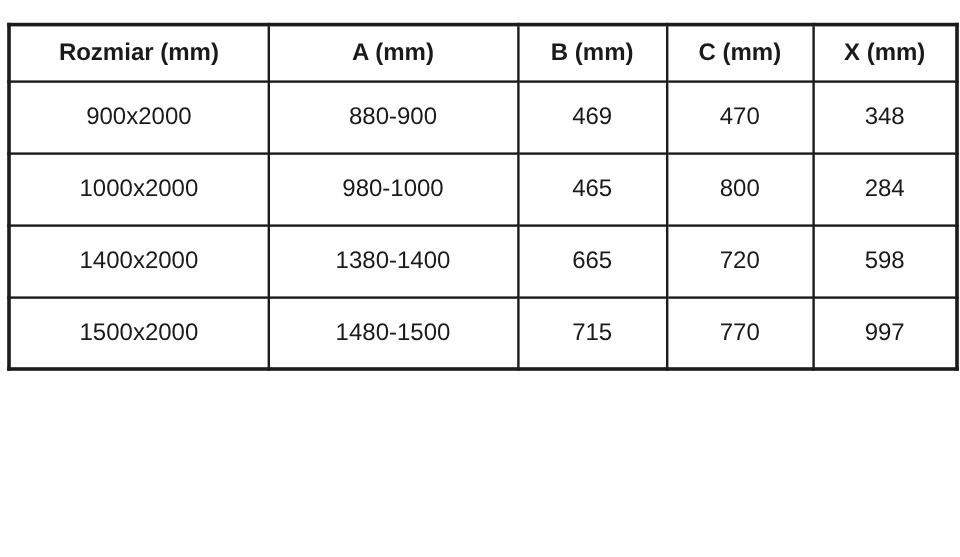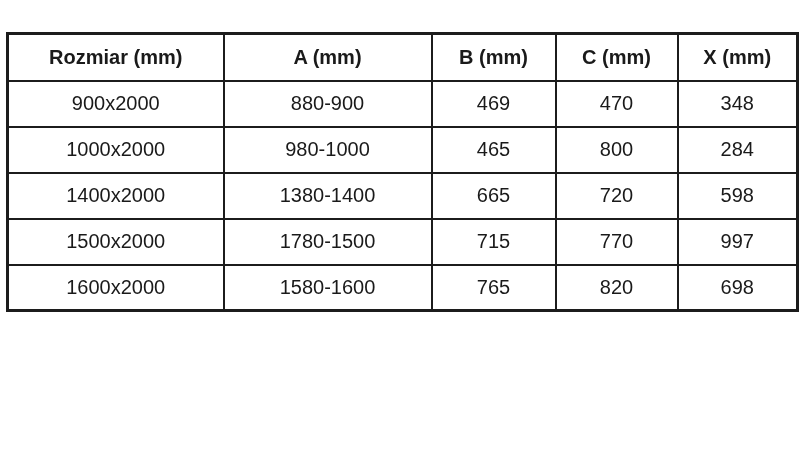--- a/index.html
+++ b/index.html
@@ -13,21 +13,21 @@
   .page {
     width: 800px;
     height: 464px;
     background: #ffffff;
     position: relative;
     font-family: "Liberation Sans", sans-serif;
   }
   table.size-table {
     position: absolute;
     left: 6px;
-    top: 32px;
+    top: 19px;
     width: 790px;
     border-collapse: collapse;
     table-layout: fixed;
     background: #ffffff;
     border: 3px solid #1c1c1c;
   }
   table.size-table th,
   table.size-table td {
     border: 2px solid #1c1c1c;
     text-align: center;
@@ -35,21 +35,21 @@
     color: #1a1a1a;
     font-size: 20px;
     padding: 0;
     overflow: hidden;
     white-space: nowrap;
   }
   table.size-table thead tr {
     height: 47px;
   }
   table.size-table tbody tr {
-    height: 46px;
+    height: 60px;
   }
   table.size-table th {
     font-weight: 700;
   }
   table.size-table td {
     font-weight: 400;
   }
 </style>
 </head>
 <body>
@@ -89,27 +89,20 @@
         </tr>
         <tr>
           <td>1400x2000</td>
           <td>1380-1400</td>
           <td>665</td>
           <td>720</td>
           <td>598</td>
         </tr>
         <tr>
           <td>1500x2000</td>
-          <td>1780-1500</td>
+          <td>1480-1500</td>
           <td>715</td>
           <td>770</td>
           <td>997</td>
-        </tr>
-        <tr>
-          <td>1600x2000</td>
-          <td>1580-1600</td>
-          <td>765</td>
-          <td>820</td>
-          <td>698</td>
         </tr>
       </tbody>
   </table>
 </div>
 
 </body></html>

